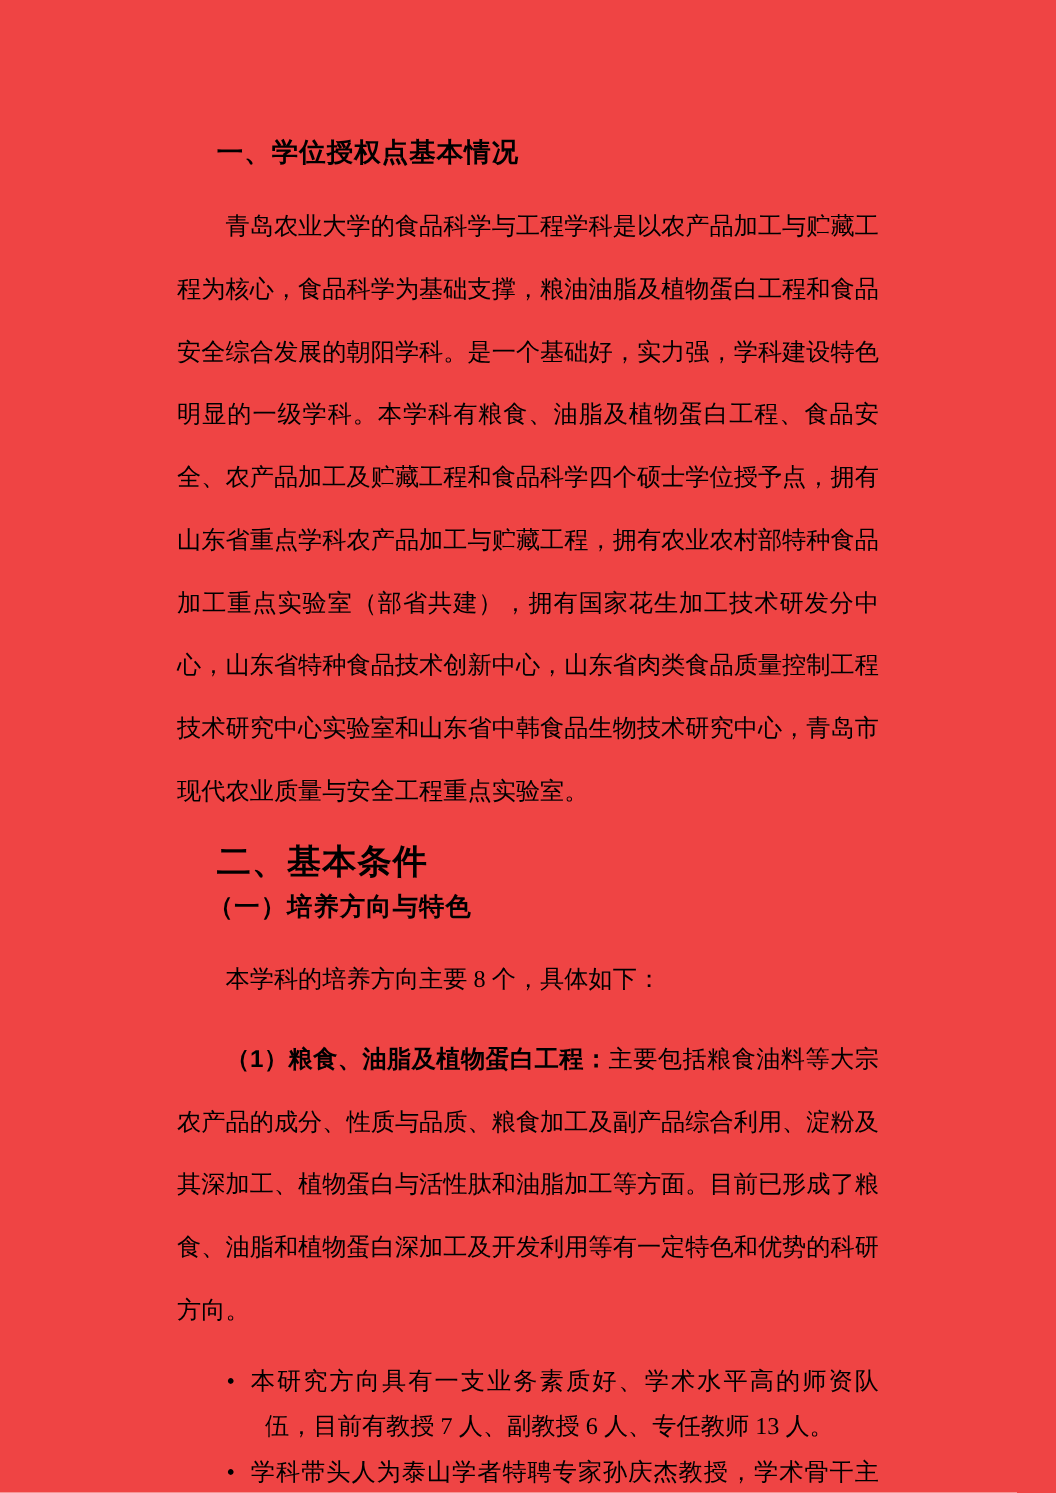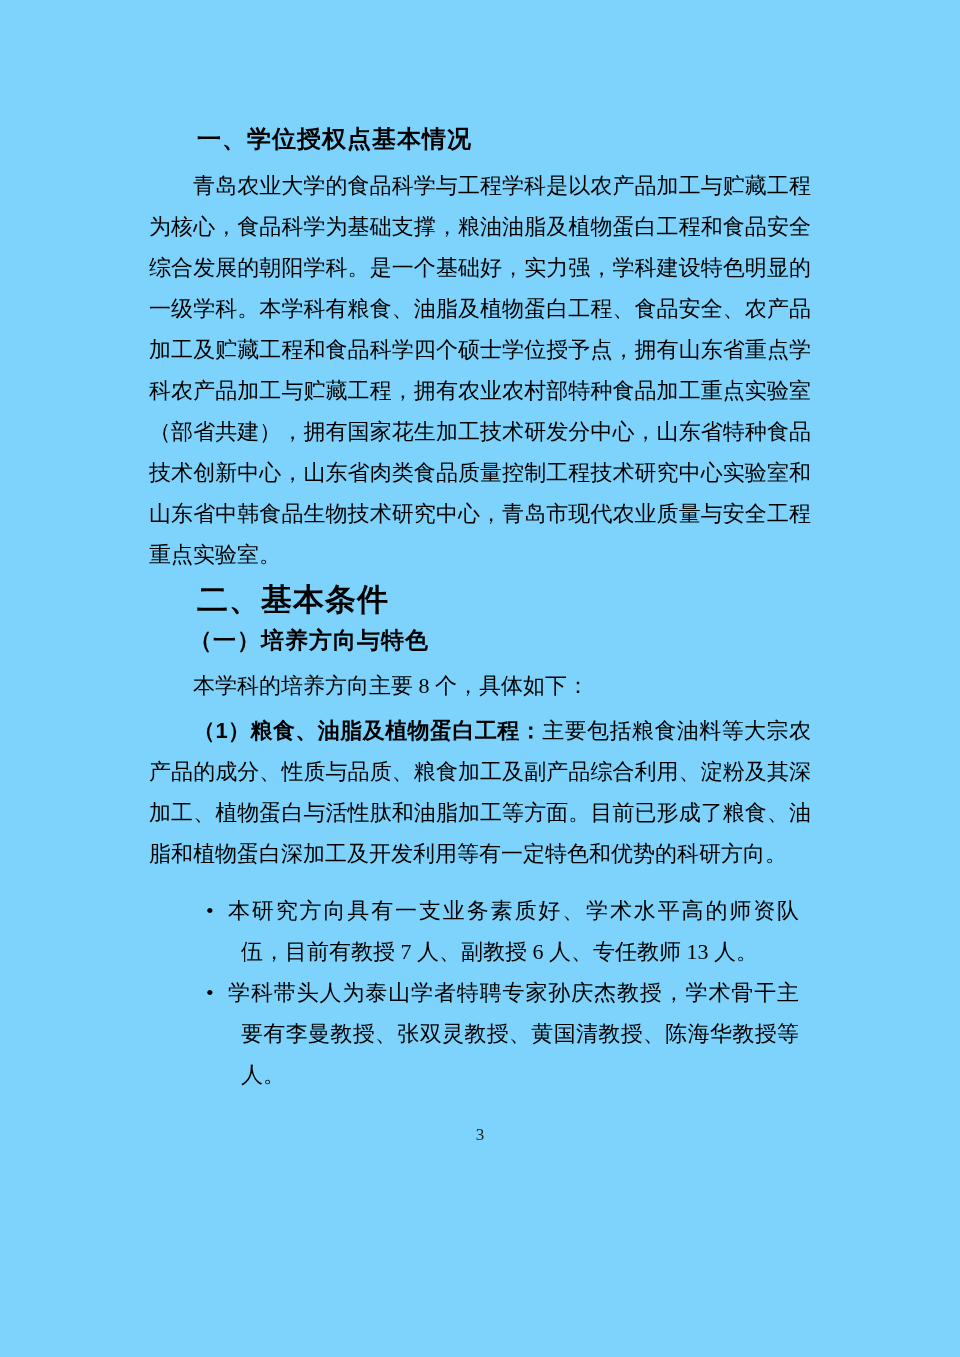--- a/index.html
+++ b/index.html
@@ -5,21 +5,21 @@
   html, body {
     margin: 0;
     padding: 0;
     background: #ffffff;
   }
   .page {
     position: relative;
     width: 960px;
     height: 1357px;
     margin: 0 auto;
-    background: #7dd3fc;
+    background: #ef4444;
     box-sizing: border-box;
     padding: 116px 145px 0 145px;
     overflow: hidden;
     color: #000000;
     font-family: "Liberation Serif", "DejaVu Serif", serif;
     font-size: 22px;
   }
   .doc-h1 {
     margin: 0;
     font-family: "Liberation Sans", "DejaVu Sans", sans-serif;
@@ -41,22 +41,22 @@
   .doc-h3 {
     margin: 0;
     font-family: "Liberation Sans", "DejaVu Sans", sans-serif;
     font-weight: bold;
     font-size: 23px;
     line-height: 41px;
     text-indent: 44px;
     letter-spacing: 1px;
   }
   .body-para {
-    margin: 4px;
-    line-height: 41px;
+    margin: 16px;
+    line-height: 57px;
     text-align: justify;
     text-indent: 44px;
     word-break: break-all;
   }
   .body-para .inline-label {
     font-weight: bold;
     font-family: "Liberation Sans", "DejaVu Sans", sans-serif;
   }
   .bullet-list {
     margin: 16px;

